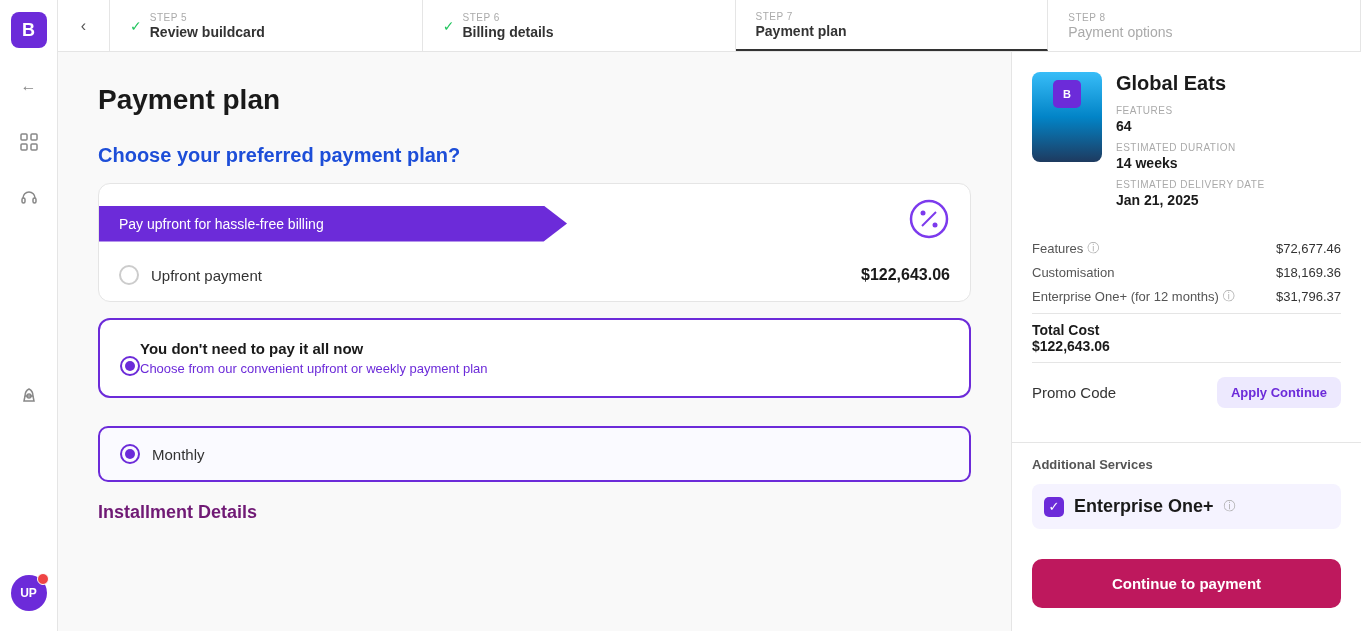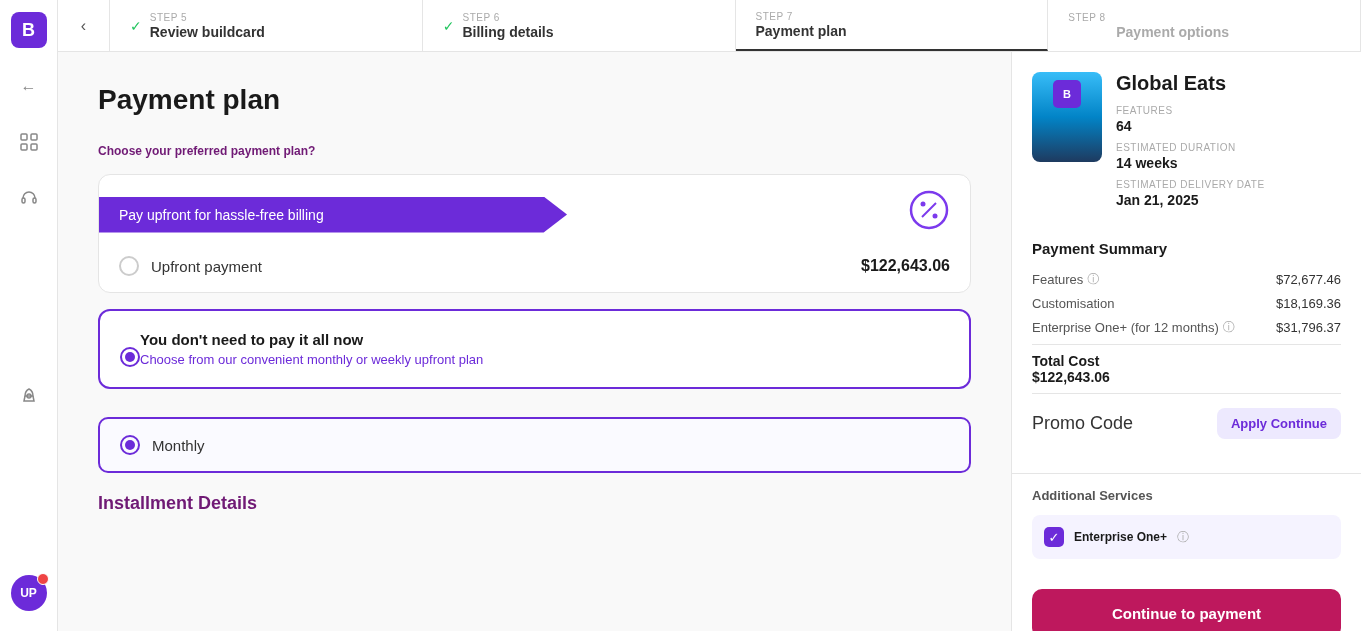--- a/index.html
+++ b/index.html
@@ -73,21 +73,21 @@
     .step-item {
       flex: 1;
       display: flex; align-items: center;
       padding: 0 20px;
       border-right: 1px solid #e5e5e5;
       gap: 8px;
     }
     .step-item.active { border-bottom: 2px solid #333; }
     .step-label { font-size: 10px; color: #aaa; text-transform: uppercase; letter-spacing: 0.5px; }
     .step-name { font-size: 14px; font-weight: 600; color: #333; }
-    .step-name.dim { color: #aaa; font-weight: 700; margin-left: 48px; }
+    .step-name.dim { color: #aaa; font-weight: 400; }
     .step-check { color: #22c55e; font-size: 14px; }
     .step-content { display: flex; flex-direction: column; gap: 1px; }
 
     
     .content-area {
       display: flex;
       flex: 1;
       overflow: hidden;
     }
 
@@ -95,21 +95,21 @@
     .main-panel {
       flex: 1;
       padding: 32px 40px;
       overflow-y: auto;
       background: #f9f9f9;
     }
     .page-title {
       font-size: 28px; font-weight: 700; color: #1a1a1a; margin-bottom: 28px;
     }
     .section-question {
-      font-size: 12px; font-weight: 600; color: #701a75; margin-bottom: 16px;
+      font-size: 20px; font-weight: 600; color: #1d4ed8; margin-bottom: 16px;
     }
 
     
     .payment-card {
       background: #fff;
       border-radius: 12px;
       border: 1px solid #e5e5e5;
       margin-bottom: 16px;
       overflow: hidden;
     }
@@ -234,21 +234,21 @@
     .summary-total-key { font-size: 14px; font-weight: 700; color: #1a1a1a; }
     .summary-total-val { font-size: 14px; font-weight: 700; color: #1a1a1a; }
 
     
     .promo-row {
       display: flex; justify-content: space-between; align-items: center;
       padding: 14px 0;
       border-top: 1px solid #e5e5e5;
       margin-top: 8px;
     }
-    .promo-label { font-size: 18px; color: #333; }
+    .promo-label { font-size: 15px; color: #333; }
     .promo-btn {
       background: #ede9fe; color: #6c2bd9;
       border: none; border-radius: 8px;
       padding: 8px 14px; font-size: 13px; font-weight: 600;
       cursor: pointer;
     }
 
     
     .services-section {
       padding: 14px 20px;
@@ -258,21 +258,21 @@
     .service-item {
       display: flex; align-items: center; gap: 10px;
       background: #f5f3ff; border-radius: 8px; padding: 12px;
     }
     .service-checkbox {
       width: 20px; height: 20px; border-radius: 5px;
       background: #6c2bd9;
       display: flex; align-items: center; justify-content: center;
       color: white; font-size: 13px; flex-shrink: 0;
     }
-    .service-name { font-size: 12px; font-weight: 600; color: #1a1a1a; }
+    .service-name { font-size: 18px; font-weight: 600; color: #1a1a1a; }
     .info-icon { color: #aaa; font-size: 12px; }
 
     
     .cta-btn {
       margin: 16px 20px;
       background: #be185d;
       color: white; border: none; border-radius: 10px;
       padding: 16px; font-size: 15px; font-weight: 600;
       cursor: pointer; width: calc(100% - 40px);
     }
@@ -379,21 +379,21 @@
         </div>
       </div>
 
       <div class="split-card">
         <div style="display:flex; align-items:flex-end; gap:0;">
           <div class="radio-outer selected">
             <div class="radio-inner"></div>
           </div>
           <div>
             <div class="split-card-title">You don't need to pay it all now</div>
-            <div class="split-card-sub">Choose from our convenient monthly or weekly upfront plan</div>
+            <div class="split-card-sub">Choose from our convenient upfront or weekly payment plan</div>
           </div>
         </div>
       </div>
 
       <div class="billing-section">
         <div class="billing-options">
           <div class="billing-option selected">
             <div class="radio-outer selected">
               <div class="radio-inner"></div>
             </div>
@@ -419,21 +419,20 @@
             <div class="meta-label">FEATURES</div>
             <div class="meta-value">64</div>
             <div class="meta-label">ESTIMATED DURATION</div>
             <div class="meta-value">14 weeks</div>
             <div class="meta-label">ESTIMATED DELIVERY DATE</div>
             <div class="meta-value">Jan 21, 2025</div>
           </div>
         </div>
 
         <div>
-          <div class="summary-title">Payment Summary</div>
 
           <div class="summary-row">
             <span class="summary-key">
               <span>Features</span>
               <span class="info-icon">ⓘ</span>
             </span>
             <span class="summary-val">$72,677.46</span>
           </div>
 
           <div class="summary-row">

